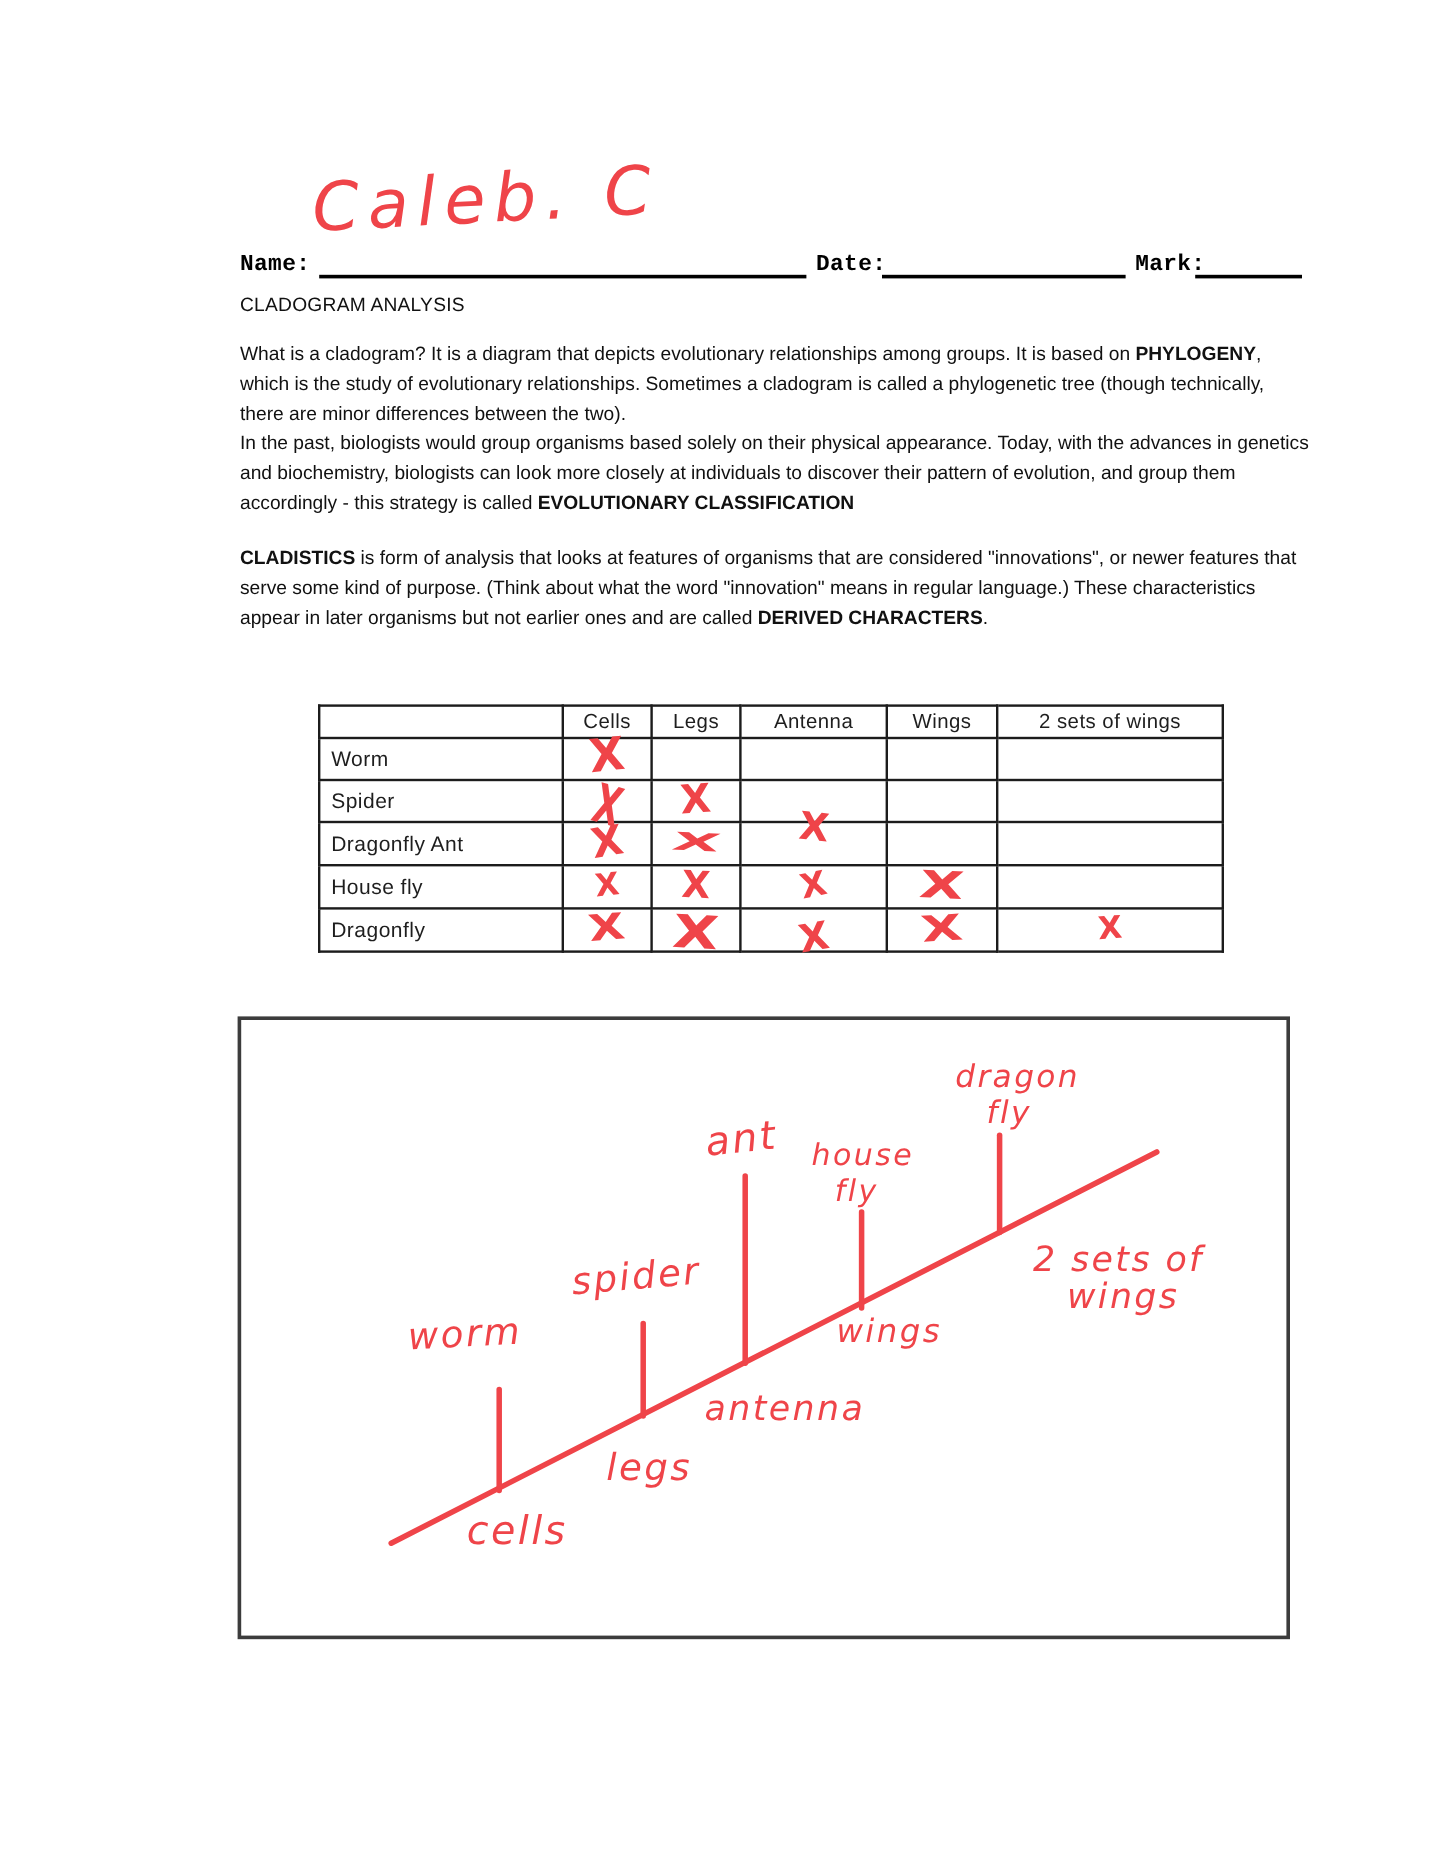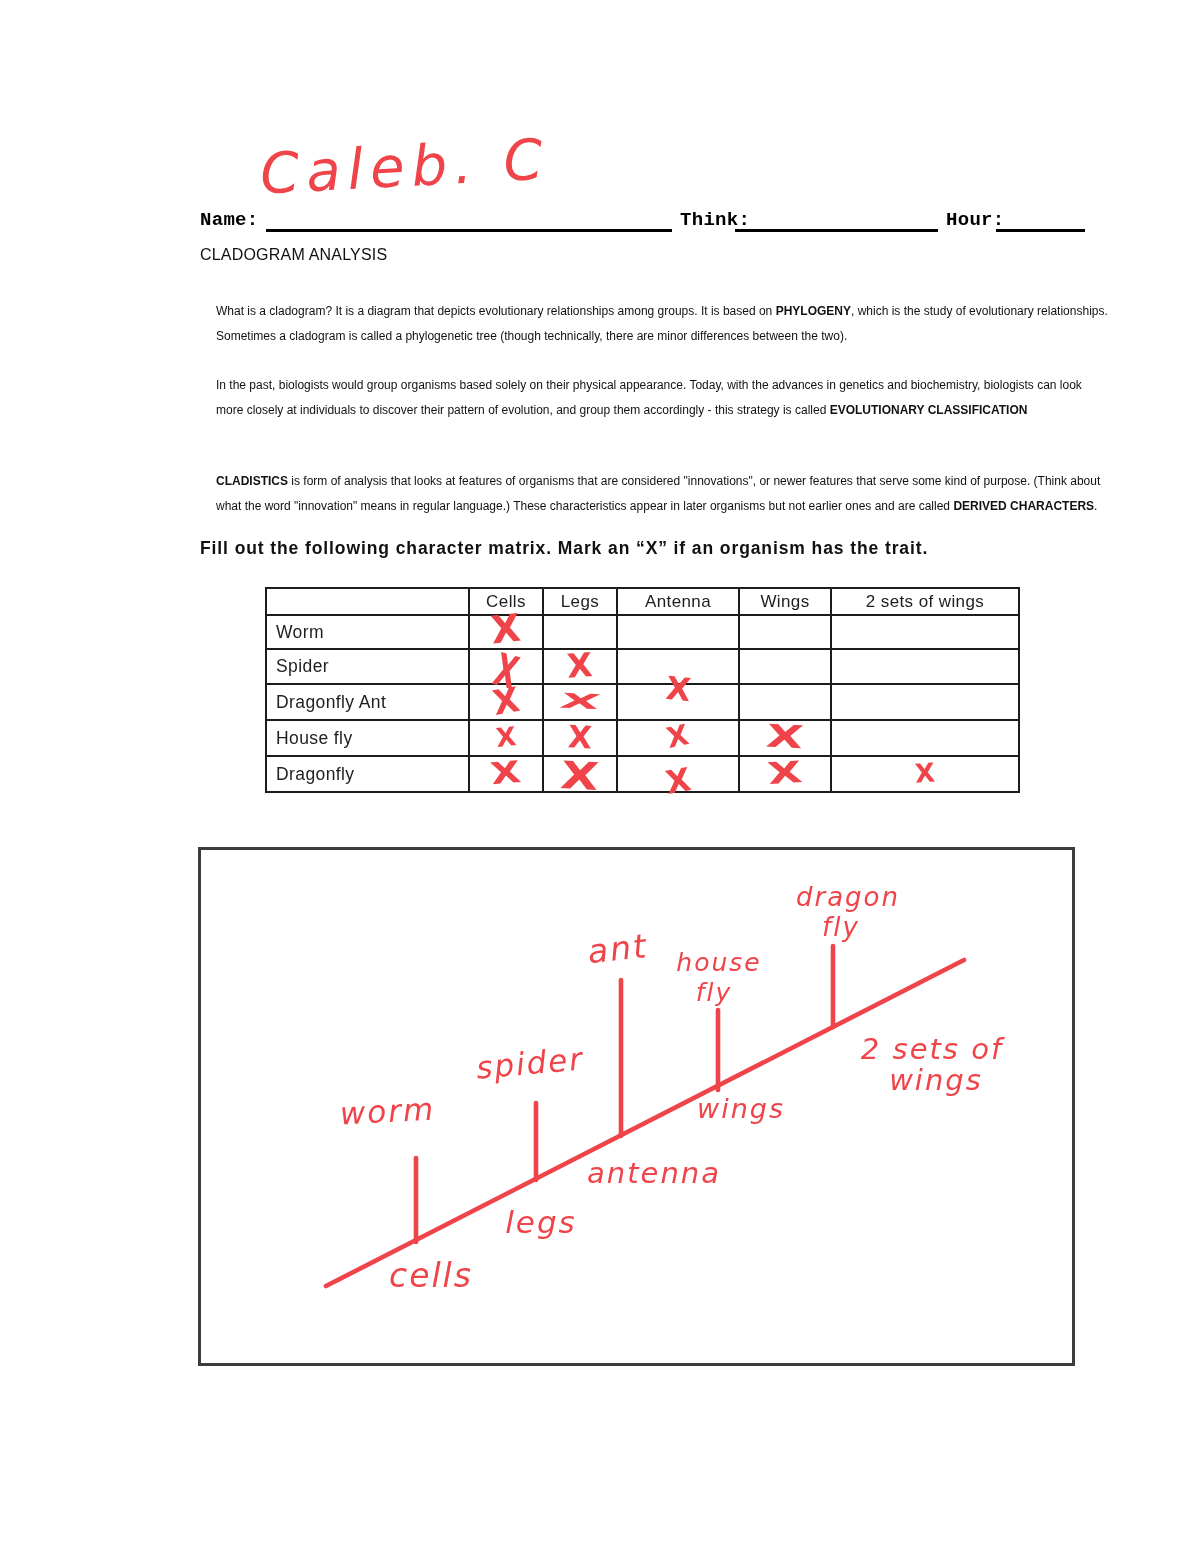--- a/index.html
+++ b/index.html
@@ -11,21 +11,21 @@
   .blabel{position:absolute;font-weight:bold;font-size:19px;letter-spacing:.3px;color:#000;font-family:Liberation Mono, monospace;}
   .uline{position:absolute;height:0;border-bottom:3px solid #000;}
   .hw-name{
     position:absolute;left:260px;top:134px;
     font-family:"DejaVu Sans",sans-serif;font-style:italic;
     font-size:56px;letter-spacing:7px;color:var(--ink-red);
     transform:rotate(-3deg);white-space:nowrap;
   }
   
   .doc-title{position:absolute;left:200px;top:246px;font-weight:normal;font-size:16px;letter-spacing:.2px;}
-  .para{position:absolute;left:200px;width:892px;font-size:12px;line-height:25px;margin:16px;}
+  .para{position:absolute;left:200px;width:892px;font-size:16px;line-height:25px;margin:0;}
   .para b{font-weight:bold;}
   .mheading{position:absolute;left:200px;font-weight:bold;font-size:17.5px;letter-spacing:.9px;}
   
   table.matrix{position:absolute;left:265px;top:587px;border-collapse:collapse;table-layout:fixed;}
   .matrix th,.matrix td{border:2.5px solid #1c1c1c;padding:0;overflow:visible;}
   .matrix th{font-weight:normal;font-size:17px;height:25px;text-align:center;color:#1e1e1e;letter-spacing:.4px;}
   .matrix td.org{font-size:17.5px;padding-left:9px;color:#1e1e1e;letter-spacing:.4px;}
   .matrix td.mk{text-align:center;vertical-align:middle;}
   .matrix tr.r0 td{height:32px;}
   .matrix tr.r1 td{height:33px;}
@@ -66,35 +66,34 @@
 </style>
 </head>
 <body>
 
 <div class="page">
 
   <span class="blabel" style="left:200px;top:209px;">Name:</span>
   <div class="uline" style="left:266px;top:229px;width:406px;"></div>
   <span class="hw-name">Caleb. C</span>
 
-  <span class="blabel" style="left:680px;top:209px;">Think:</span>
+  <span class="blabel" style="left:680px;top:209px;">Date:</span>
   <div class="uline" style="left:735px;top:229px;width:203px;"></div>
 
-  <span class="blabel" style="left:946px;top:209px;">Hour:</span>
+  <span class="blabel" style="left:946px;top:209px;">Mark:</span>
   <div class="uline" style="left:996px;top:229px;width:89px;"></div>
 
   <div class="doc-title">CLADOGRAM ANALYSIS</div>
 
   <p class="para" style="top:283px;"><span>What is a cladogram? It is a diagram that depicts evolutionary relationships among groups. It is based on </span><b>PHYLOGENY</b><span>, which is the study of evolutionary relationships. Sometimes a cladogram is called a phylogenetic tree (though technically, there are minor differences between the two).</span></p>
 
   <p class="para" style="top:357px;"><span>In the past, biologists would group organisms based solely on their physical appearance. Today, with the advances in genetics and biochemistry, biologists can look more closely at individuals to discover their pattern of evolution, and group them accordingly - this strategy is called </span><b>EVOLUTIONARY CLASSIFICATION</b></p>
 
   <p class="para" style="top:453px;"><b>CLADISTICS</b><span> is form of analysis that looks at features of organisms that are considered "innovations", or newer features that serve some kind of purpose. (Think about what the word "innovation" means in regular language.) These characteristics appear in later organisms but not earlier ones and are called </span><b>DERIVED CHARACTERS</b><span>.</span></p>
 
-  <div class="mheading" style="top:538px;">Fill out the following character matrix. Mark an “X” if an organism has the trait.</div>
 
   <table class="matrix">
     <colgroup>
       <col style="width:203px">
         <col style="width:74px">
         <col style="width:74px">
       <col style="width:122px">
         <col style="width:92px">
         <col style="width:188px">
     </colgroup>

